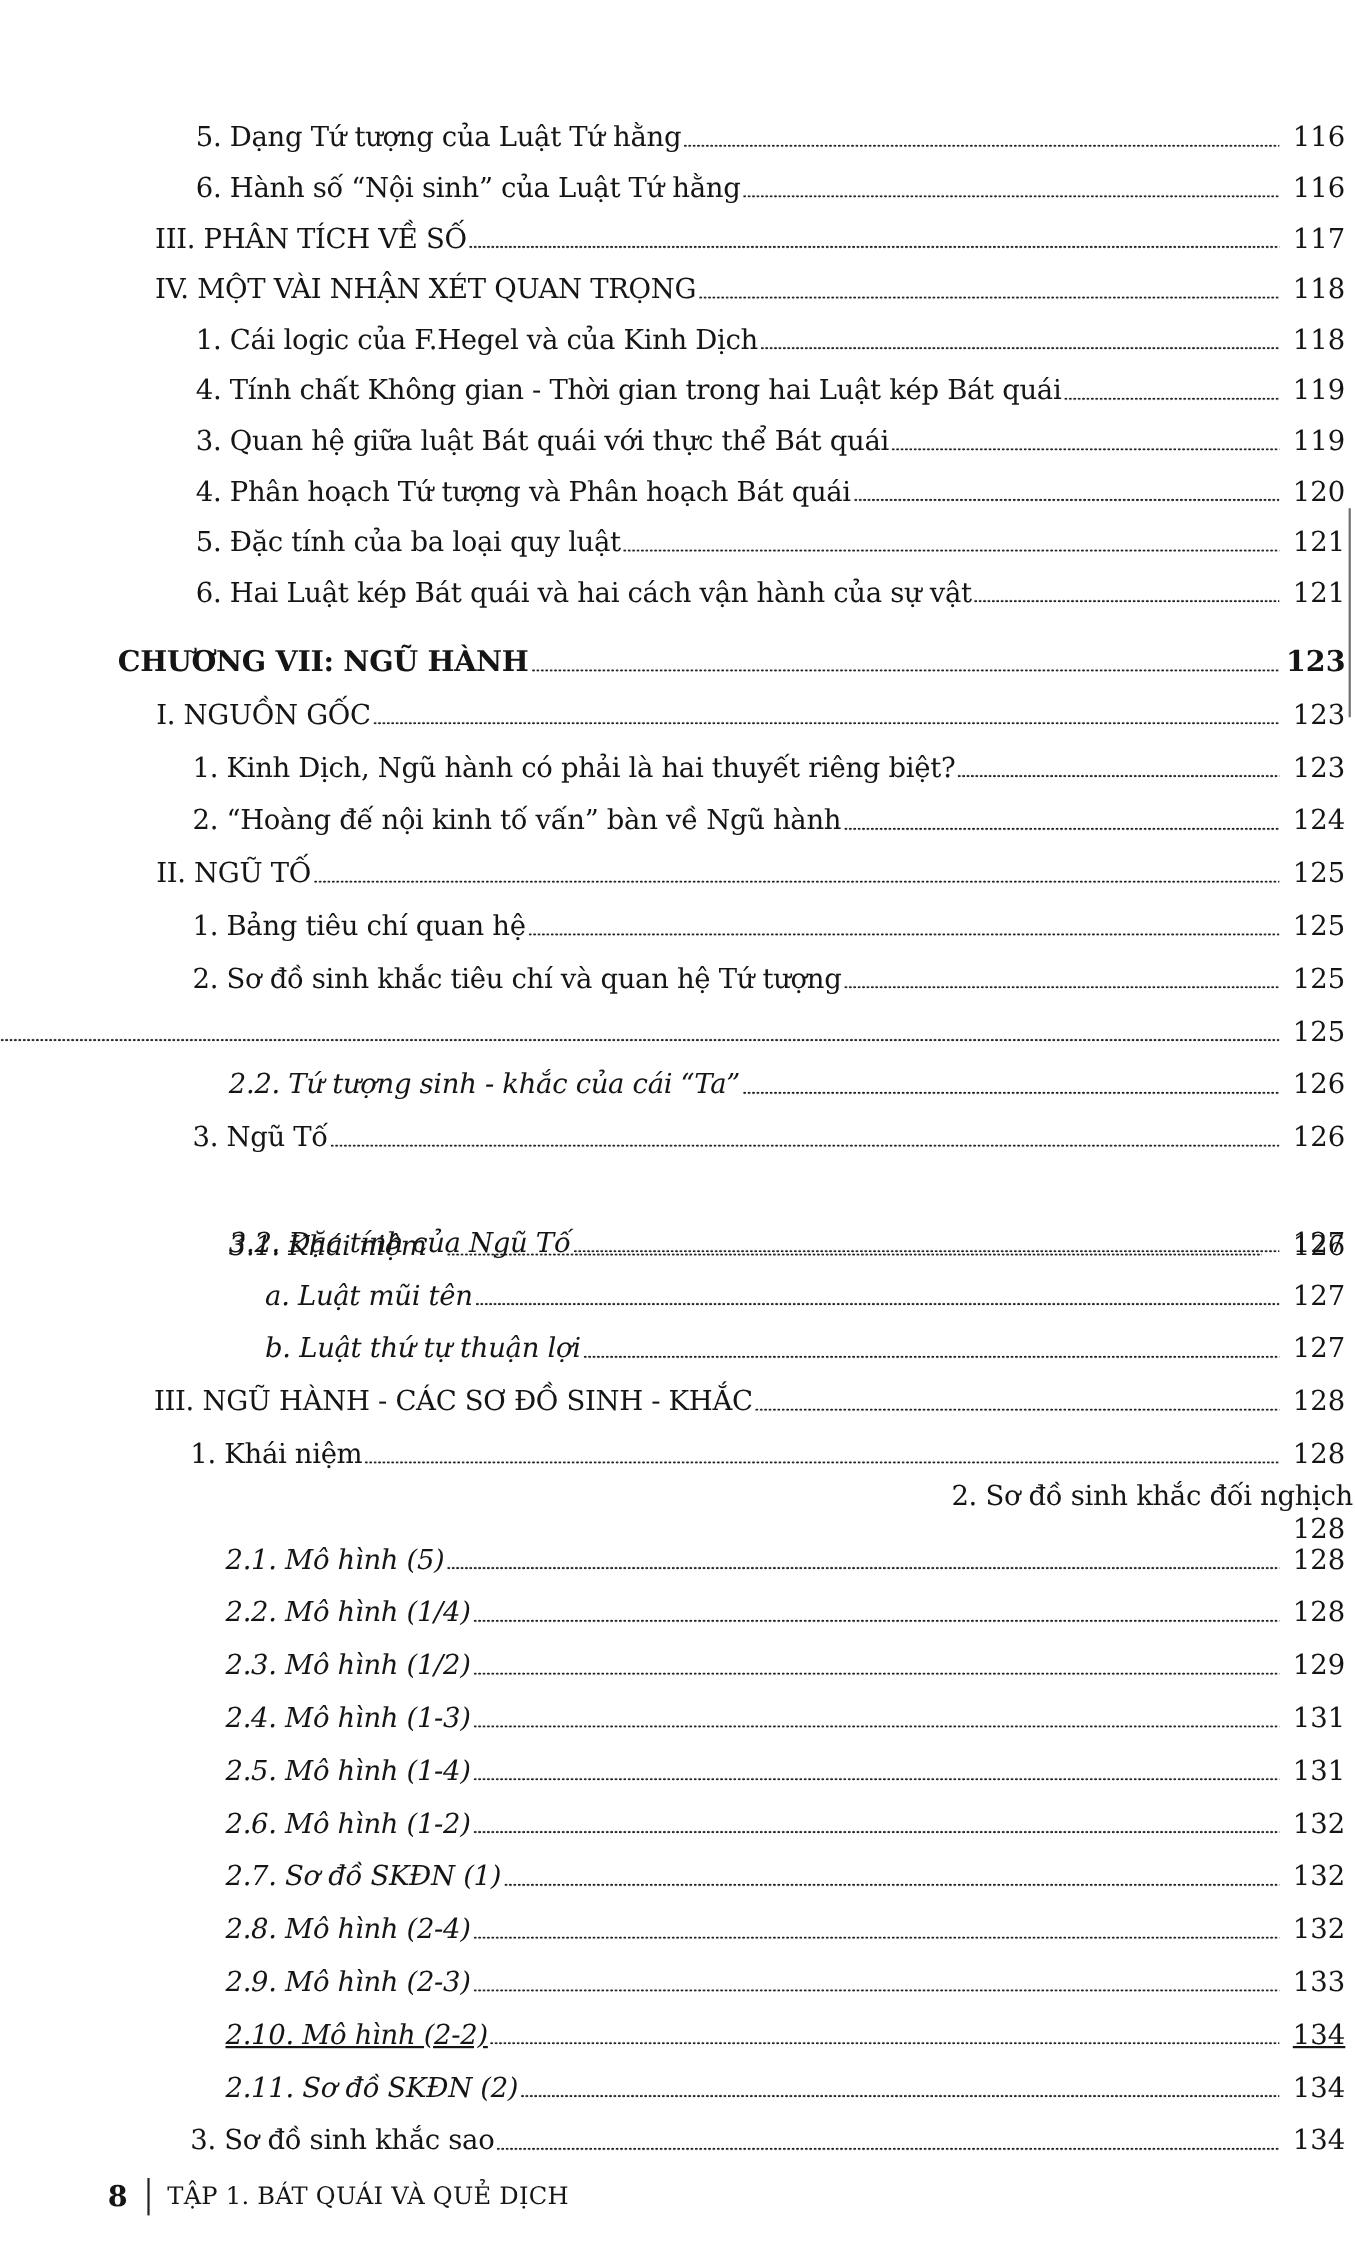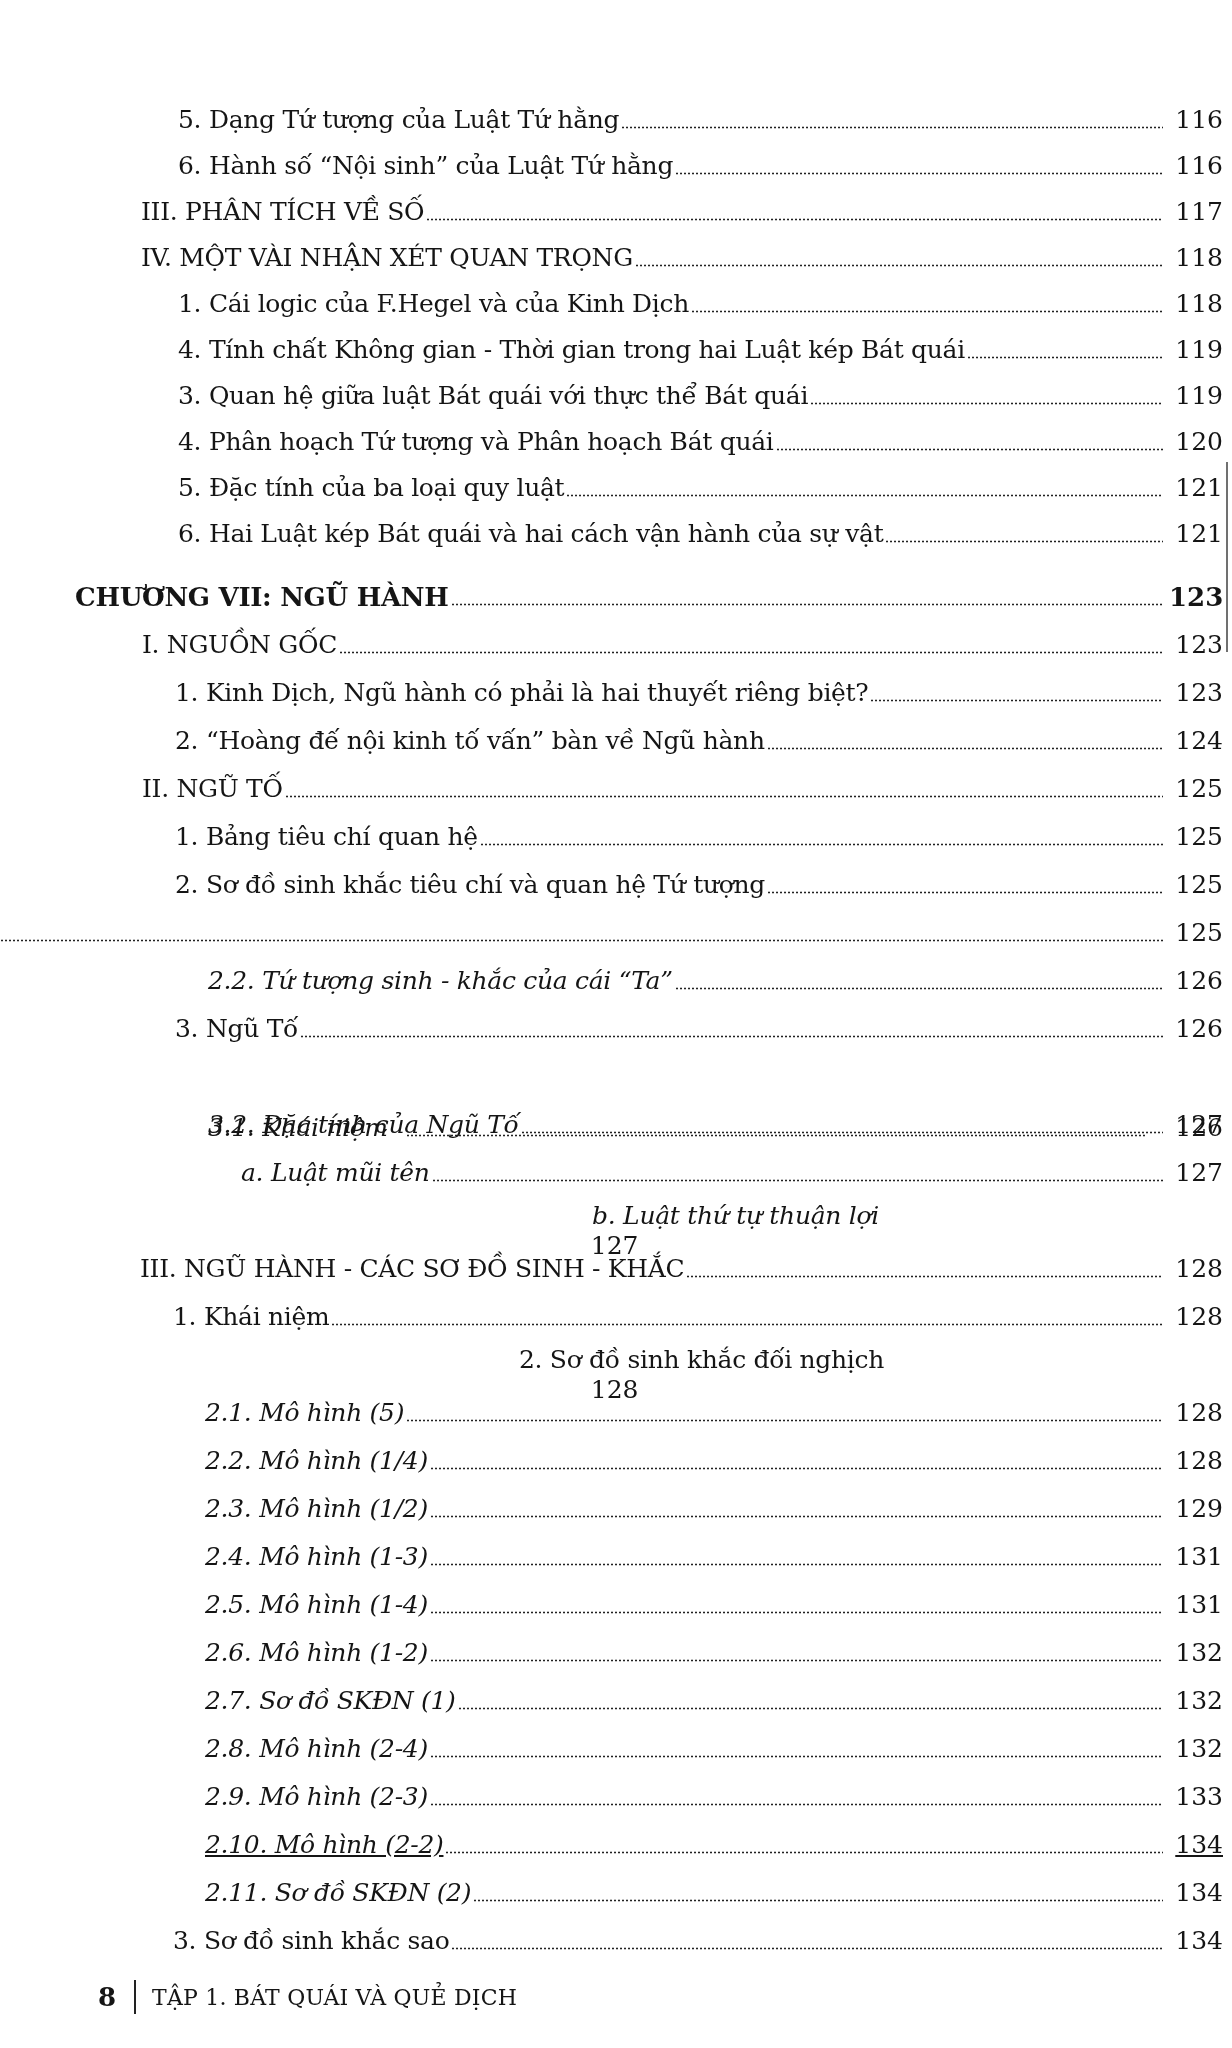--- a/index.html
+++ b/index.html
@@ -1,19 +1,19 @@
 <!DOCTYPE html>
 <html><head>
 <meta charset="utf-8">
 <style>
   html, body { margin: 0; padding: 0; background: #ffffff; }
   body { width: 1232px; height: 2048px; position: relative; overflow: hidden;
          font-family: "DejaVu Serif", "Liberation Serif", serif; color: #151515; }
   .toc { position: absolute; left: 0; top: 0; width: 1232px; }
-  .row { position: absolute; left: 0; width: 1232px; height: 40px; display: flex; align-items: center; }
+  .row { position: absolute; left: 0; width: 1232px; height: 40px; display: flex; align-items: flex-end; }
   .row .label { white-space: nowrap; font-size: 25px; line-height: 30px; letter-spacing: -0.3px; padding-right: 2px; }
   .row .leader { flex: 1; height: 30px; position: relative; margin-right: 6px; }
   .row .leader::after { content: ""; position: absolute; left: 0; right: 0; bottom: 6px; height: 3px;
       background-image: radial-gradient(circle, #222 0.9px, transparent 1.2px); background-size: 4px 3px; background-repeat: repeat-x; }
   .row .page { white-space: nowrap; font-size: 25px; line-height: 30px; width: 54px; text-align: right; margin-right: 9px; }
   .lv-chapter .label, .lv-chapter .page { font-weight: bold; font-size: 26px; }
   .lv-roman .label { }
   .lv-sub .label { font-style: italic; }
   .lv-subsub .label { font-style: italic; }
   .edge-line { position: absolute; left: 1226px; top: 462px; width: 2px; height: 190px; background: #333; opacity: .7; }
@@ -72,21 +72,21 @@
     <span class="leader"></span>
     <span class="page">121</span>
   </div>
   <div class="row lv-item" style="top:514px;">
     <span class="label" style="margin-left:178px">6.  Hai Luật kép Bát quái và hai cách vận hành của sự vật</span>
     <span class="leader"></span>
     <span class="page">121</span>
   </div>
 
   <div class="row lv-chapter" style="top:577px;">
-    <span class="label" style="margin-left:75px">CHƯƠNG VII: NGŨ HÀNH</span>
+    <span class="label" style="margin-left:107px">CHƯƠNG VII: NGŨ HÀNH</span>
     <span class="leader"></span>
     <span class="page">123</span>
   </div>
   <div class="row lv-roman" style="top:625px;">
     <span class="label" style="margin-left:142px">I.  NGUỒN GỐC</span>
     <span class="leader"></span>
     <span class="page">123</span>
   </div>
   <div class="row lv-item" style="top:673px;">
     <span class="label" style="margin-left:175px">1.  Kinh Dịch, Ngũ hành có phải là hai thuyết riêng biệt?</span>
@@ -135,21 +135,21 @@
   <div class="row lv-sub" style="top:1105px;">
     <span class="label" style="margin-left:208px">3.2. Đặc tính của Ngũ Tố</span>
     <span class="leader"></span>
     <span class="page">127</span>
   </div>
   <div class="row lv-subsub" style="top:1153px;">
     <span class="label" style="margin-left:241px">a.  Luật mũi tên</span>
     <span class="leader"></span>
     <span class="page">127</span>
   </div>
-  <div class="row lv-subsub" style="top:1201px;flex-direction:column;">
+  <div class="row lv-subsub" style="top:1201px;">
     <span class="label" style="margin-left:241px">b.  Luật thứ tự thuận lợi</span>
     <span class="leader"></span>
     <span class="page">127</span>
   </div>
   <div class="row lv-roman" style="top:1249px;">
     <span class="label" style="margin-left:140px">III. NGŨ HÀNH - CÁC SƠ ĐỒ SINH - KHẮC</span>
     <span class="leader"></span>
     <span class="page">128</span>
   </div>
   <div class="row lv-item" style="top:1297px;">

